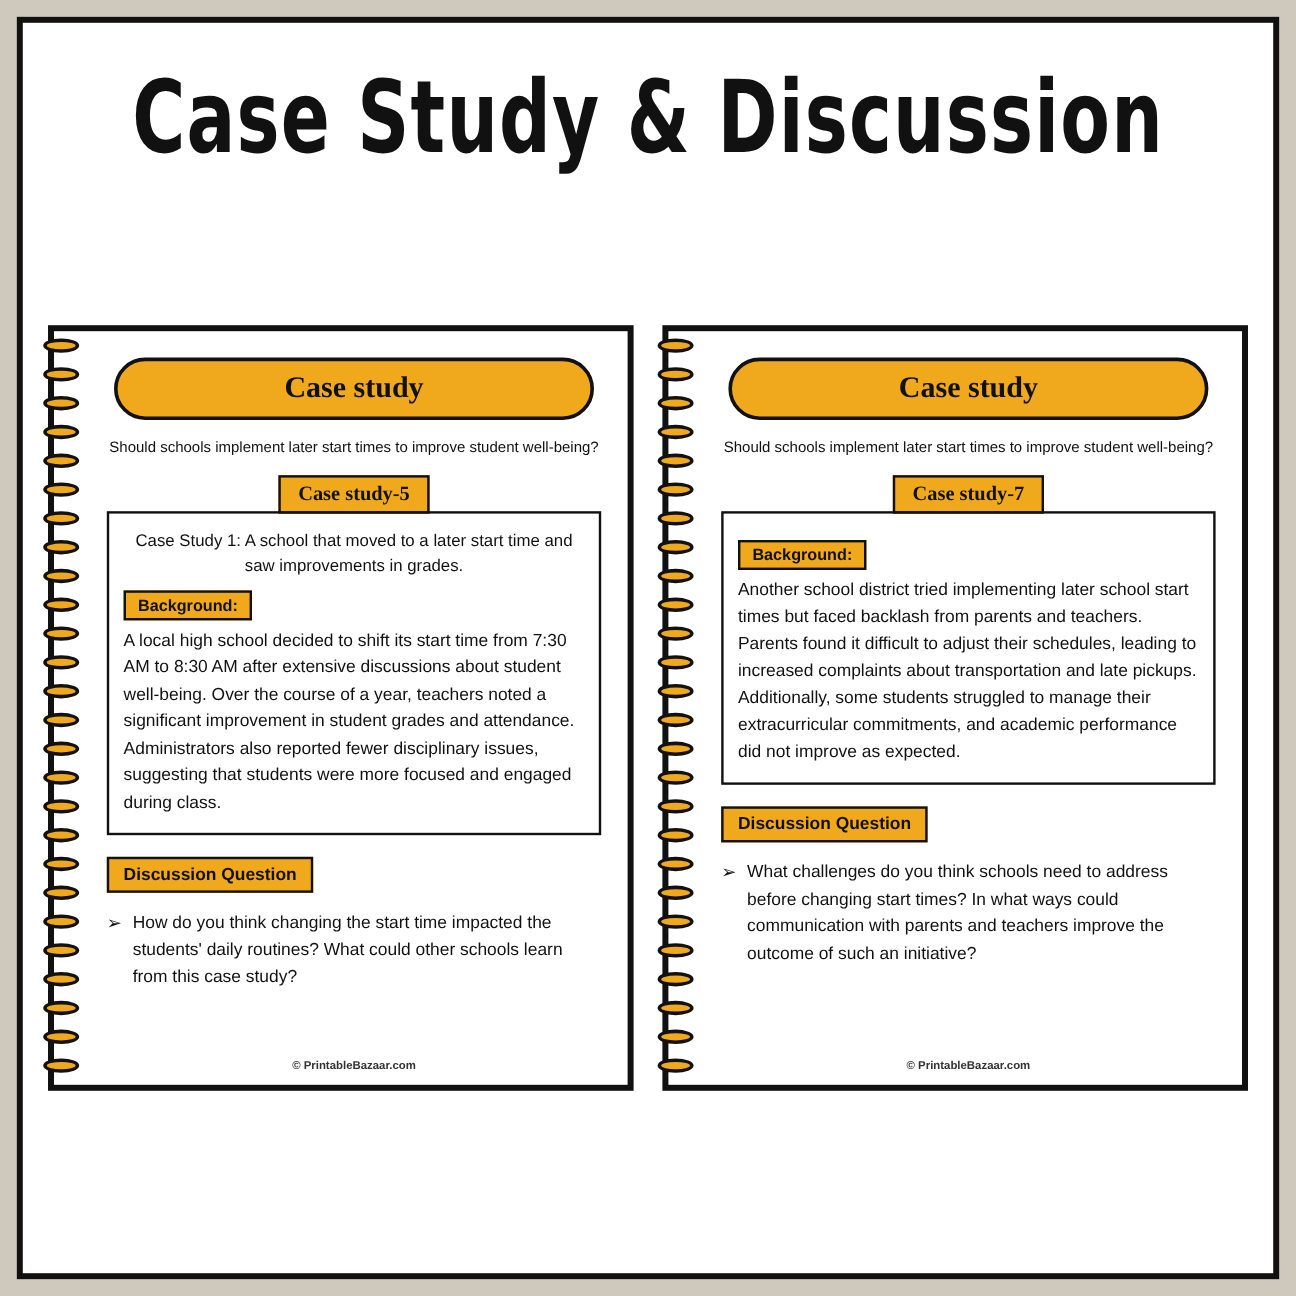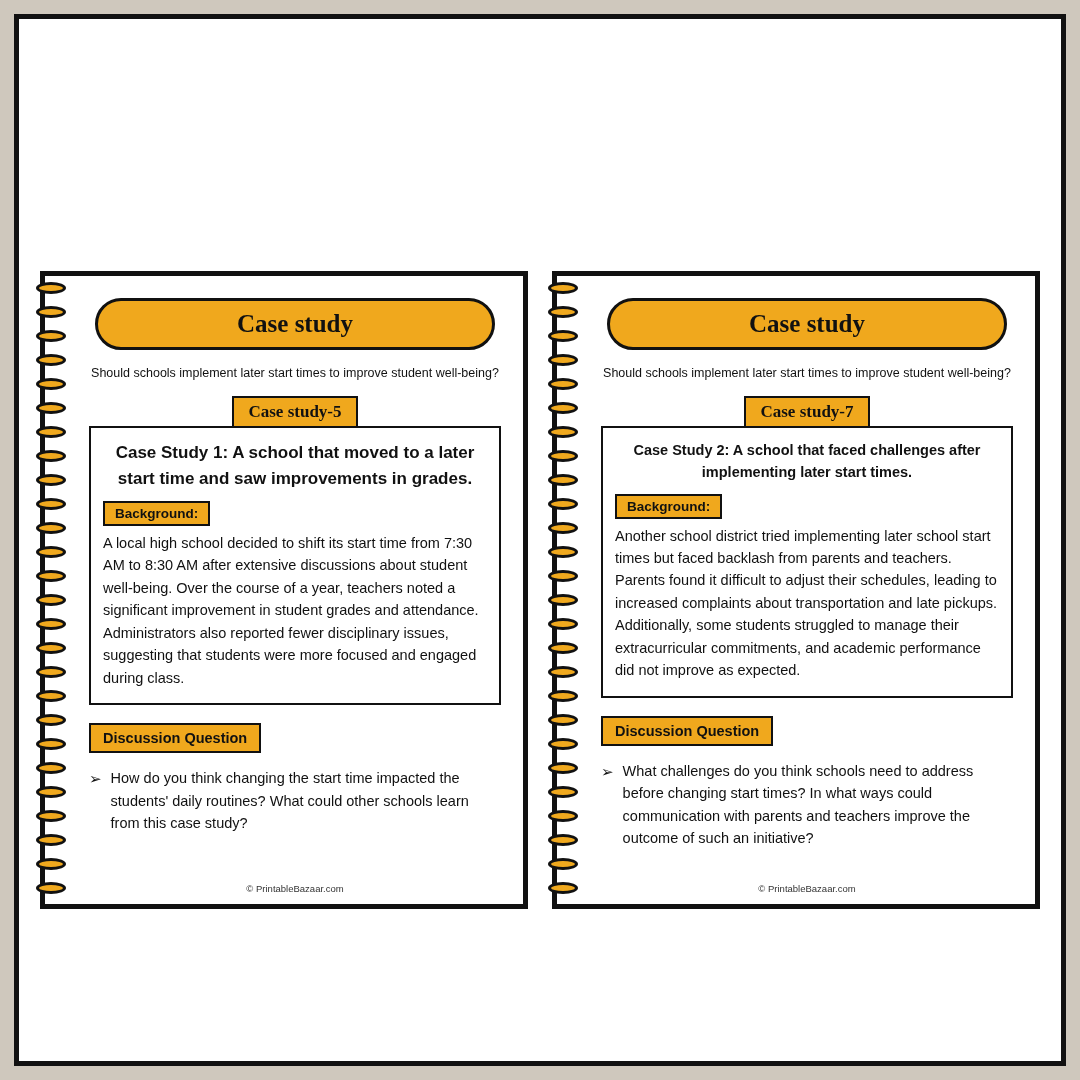--- a/index.html
+++ b/index.html
@@ -99,22 +99,22 @@
     width:max-content;
   }
   .body-box {
     position:relative;
     margin-top:-2px;
     border:2.5px solid #111;
     padding:12px 12px 14px 12px;
   }
   .case-head {
     text-align:center;
-    font-size:17px;
-    font-weight:bold;
+    font-size:14px;
+    font-weight:normal;
     color:#111;
     line-height:1.5;
   }
   .case-head.large { font-size:14.5px; font-weight:bold; }
   .bg-tag {
     margin-top:10px;
     margin-bottom:6px;
     background:#f0a81d;
     border:2px solid #111;
     padding:3px 10px;
@@ -146,27 +146,31 @@
     line-height:1.55;
     color:#111;
   }
   .dq-bullet { flex:0 0 auto; font-size:15px; }
   .footer {
     position:absolute;
     bottom:4px; left:0; width:100%;
     text-align:center;
     font-size:9.5px;
     color:#333;
+    font-weight:bold;
   }
 </style>
 </head>
 <body>
 
 <div class="page-frame">
 
+  <div class="title-bar">
+    <span class="title">Case Study &amp; Discussion</span>
+  </div>
 
   <div class="cards">
 
     <div class="card">
       <div class="spiral">
           <div class="ring" style="top: 0px;"></div>
           <div class="ring" style="top: 24px;"></div>
           <div class="ring" style="top: 48px;"></div>
           <div class="ring" style="top: 72px;"></div>
           <div class="ring" style="top: 96px;"></div>
@@ -237,21 +241,20 @@
           <div class="ring" style="top: 528px;"></div>
           <div class="ring" style="top: 552px;"></div>
           <div class="ring" style="top: 576px;"></div>
           <div class="ring" style="top: 600px;"></div>
         </div>
       <div class="card-inner">
         <div class="pill">Case study</div>
         <div class="prompt">Should schools implement later start times to improve student well-being?</div>
         <div class="sub-label">Case study-7</div>
         <div class="body-box">
-          <div class="case-head large">Case Study 2: A school that faced challenges after implementing later start times.</div>
           <div class="bg-tag">Background:</div>
           <div class="bg-text">Another school district tried implementing later school start times but faced backlash from parents and teachers. Parents found it difficult to adjust their schedules, leading to increased complaints about transportation and late pickups. Additionally, some students struggled to manage their extracurricular commitments, and academic performance did not improve as expected.</div>
         </div>
         <div class="dq-tag">Discussion Question</div>
         <div class="dq-row">
           <span class="dq-bullet">➢</span>
           <span>What challenges do you think schools need to address before changing start times? In what ways could communication with parents and teachers improve the outcome of such an initiative?</span>
         </div>
         <div class="footer">© PrintableBazaar.com</div>
       </div>

